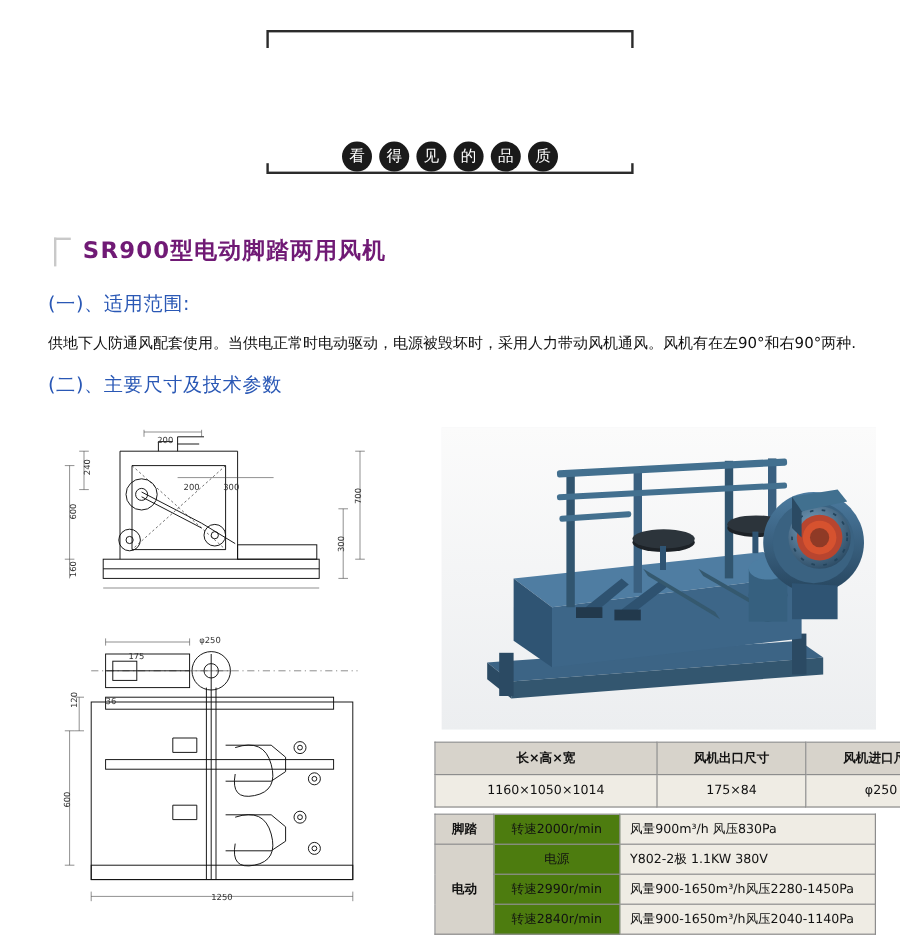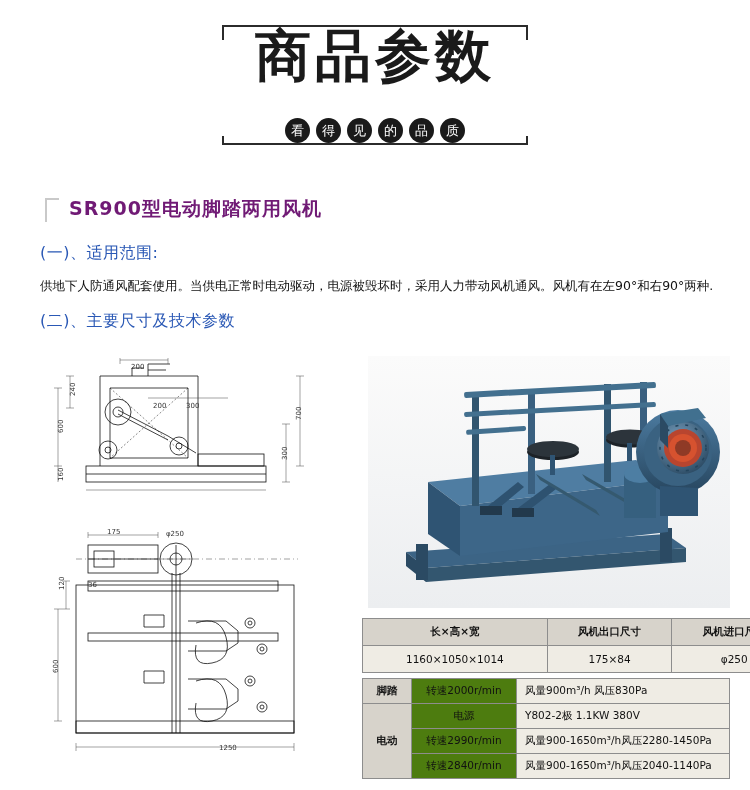--- a/index.html
+++ b/index.html
@@ -183,21 +183,20 @@
   .tbl-perf td.mid { background: #4d7c0f; width: 96px; }
   .tbl-perf td.val { text-align: left; padding-left: 8px; }
 </style>
 </head>
 <body>
 
 <div class="banner">
   <div class="banner-frame"></div>
   <div class="banner-white-left"></div>
   <div class="banner-white-right"></div>
-  <div class="banner-title">商品参数</div>
   <div class="banner-sub">
     <span class="chip">看</span>
     <span class="chip">得</span>
     <span class="chip">见</span>
     <span class="chip">的</span>
     <span class="chip">品</span>
     <span class="chip">质</span>
   </div>
 </div>
 
@@ -323,26 +322,26 @@
       <line x1="14" y1="58" x2="22" y2="58"></line>
         <line x1="14" y1="86" x2="22" y2="86"></line>
       <line x1="10" y1="86" x2="10" y2="198"></line>
       <line x1="6" y1="86" x2="14" y2="86"></line>
         <line x1="6" y1="198" x2="14" y2="198"></line>
       <line x1="28" y1="224" x2="246" y2="224"></line>
       <line x1="28" y1="220" x2="28" y2="228"></line>
         <line x1="246" y1="220" x2="246" y2="228"></line>
     </g>
   </svg>
-  <span class="dim-txt" style="left:107px; top:180px;">175</span>
+  <span class="dim-txt" style="left:107px; top:195px;">175</span>
   <span class="dim-txt" style="left:166px; top:182px;">φ250</span>
   <span class="dim-txt dim-v" style="left:58px; top:242px;">120</span>
   <span class="dim-txt" style="left:88px; top:233px;">36</span>
   <span class="dim-txt dim-v" style="left:52px; top:325px;">600</span>
-  <span class="dim-txt" style="left:176px; top:396px;margin-left:43px;">1250</span>
+  <span class="dim-txt" style="left:176px; top:396px;">1250</span>
 </div>
 
 <svg class="photo" viewBox="0 0 362 252" width="362" height="252">
   <defs>
     <linearGradient id="bgg" x1="0" y1="0" x2="0" y2="1">
       <stop offset="0%" stop-color="#fbfbfb"></stop>
       <stop offset="100%" stop-color="#eceef0"></stop>
     </linearGradient>
     <linearGradient id="blu" x1="0" y1="0" x2="1" y2="1">
       <stop offset="0%" stop-color="#5f8cae"></stop>

